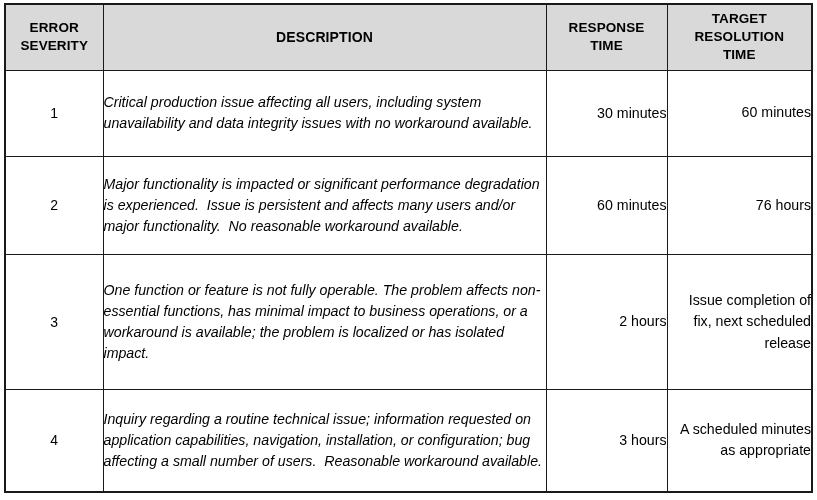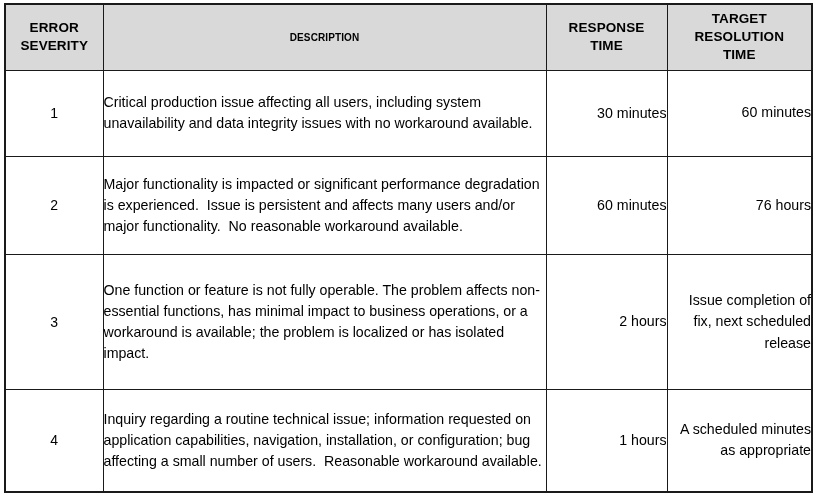--- a/index.html
+++ b/index.html
@@ -44,35 +44,36 @@
   thead th {
     background: #d9d9d9;
     text-align: center;
     font-weight: bold;
     font-size: 13.5px;
     line-height: 1.35;
     letter-spacing: 0.1px;
     padding: 6px 4px;
   }
   thead th.desc-head {
-    font-size: 10px;
+    font-size: 14px;
   }
 
   tbody td {
     font-size: 14.2px;
     line-height: 1.48;
   }
   td.sev-cell {
     text-align: center;
     font-size: 14px;
   }
   td.desc-cell {
     text-align: left;
     padding: 4px 10px 4px 11px;
     white-space: pre-wrap;
+    font-style: italic;
   }
   td.resp-cell,
   td.targ-cell {
     text-align: right;
     padding: 4px 6px;
   }
   td.targ-cell {
     line-height: 1.5;
   }
 
@@ -117,18 +118,18 @@
       </tr>
       <tr class="row-3">
         <td class="sev-cell">3</td>
         <td class="desc-cell">One function or feature is not fully operable. The problem affects non-essential functions, has minimal impact to business operations, or a workaround is available; the problem is localized or has isolated impact.</td>
         <td class="resp-cell">2 hours</td>
         <td class="targ-cell">Issue completion of fix, next scheduled release</td>
       </tr>
       <tr class="row-4">
         <td class="sev-cell">4</td>
         <td class="desc-cell">Inquiry regarding a routine technical issue; information requested on application capabilities, navigation, installation, or configuration; bug affecting a small number of users.  Reasonable workaround available.</td>
-        <td class="resp-cell">1 hours</td>
+        <td class="resp-cell">3 hours</td>
         <td class="targ-cell">A scheduled minutes as appropriate</td>
       </tr>
     </tbody>
   </table>
 </div>
 
 </body></html>

